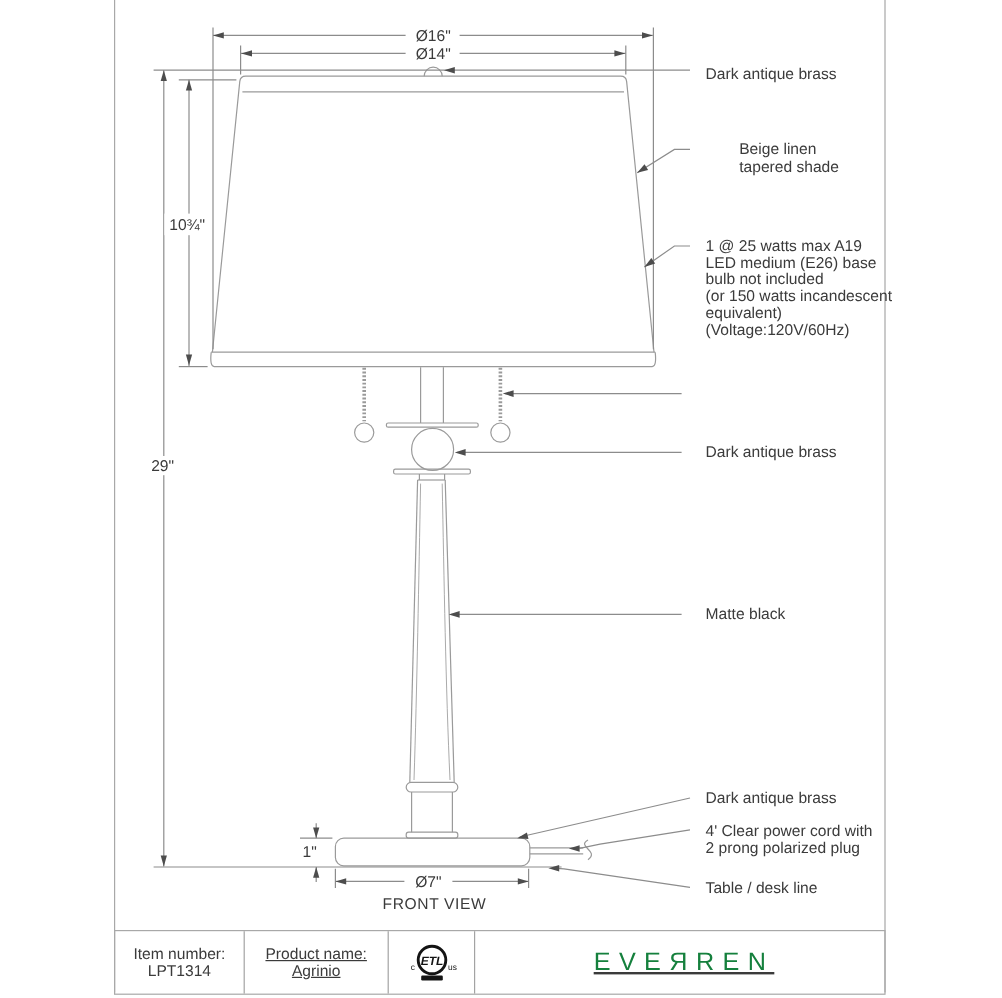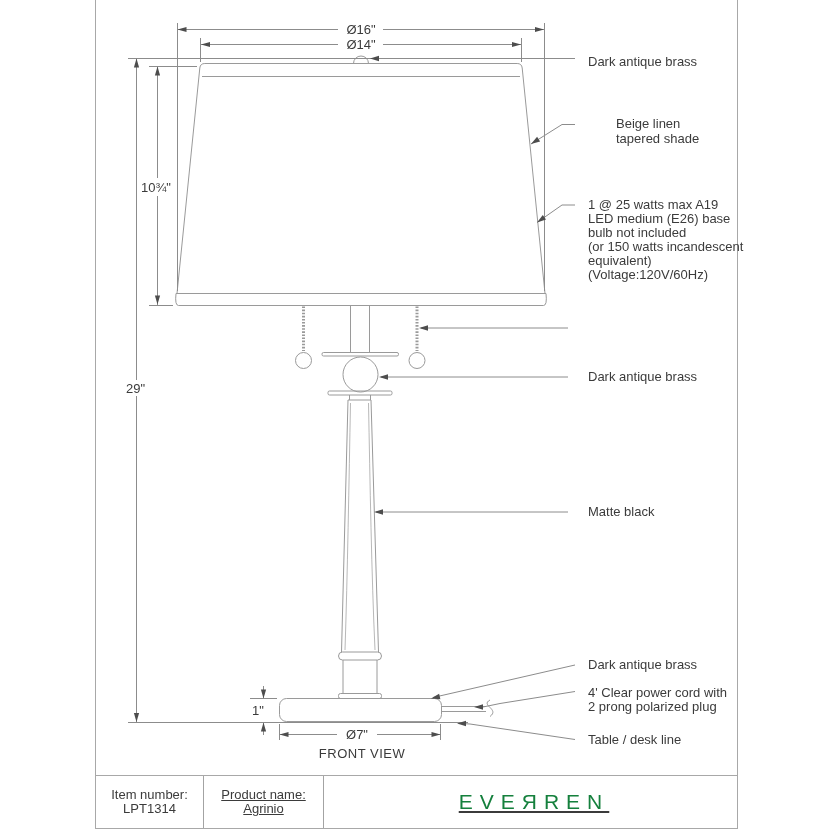--- a/index.html
+++ b/index.html
@@ -167,18 +167,29 @@
 
   <div class="footer">
     <div class="cell c1">
       <div>Item number:</div>
       <div>LPT1314</div>
     </div>
     <div class="cell c2">
       <div>Product name:</div>
       <div>Agrinio</div>
     </div>
+    <div class="cell c4">
+      <div class="etlwrap">
+        <svg width="56" height="44" viewBox="0 0 56 44">
+          <circle cx="28" cy="20" r="11.5" fill="none" stroke="#141414" stroke-width="2.4"></circle>
+          <text x="28" y="24.5" text-anchor="middle" style="font-size:10px;font-weight:bold;fill:#141414;font-style:italic">ETL</text>
+          <text x="12" y="28" text-anchor="middle" style="font-size:7px;fill:#141414">c</text>
+          <text x="45" y="28" text-anchor="middle" style="font-size:7px;fill:#141414">us</text>
+          <rect x="19" y="33" width="18" height="4" rx="1" fill="#141414"></rect>
+        </svg>
+      </div>
+    </div>
     <div class="cell c5">
       <div class="brand">EVEЯREN</div>
     </div>
   </div>
 
 </div>
 
 </body></html>

